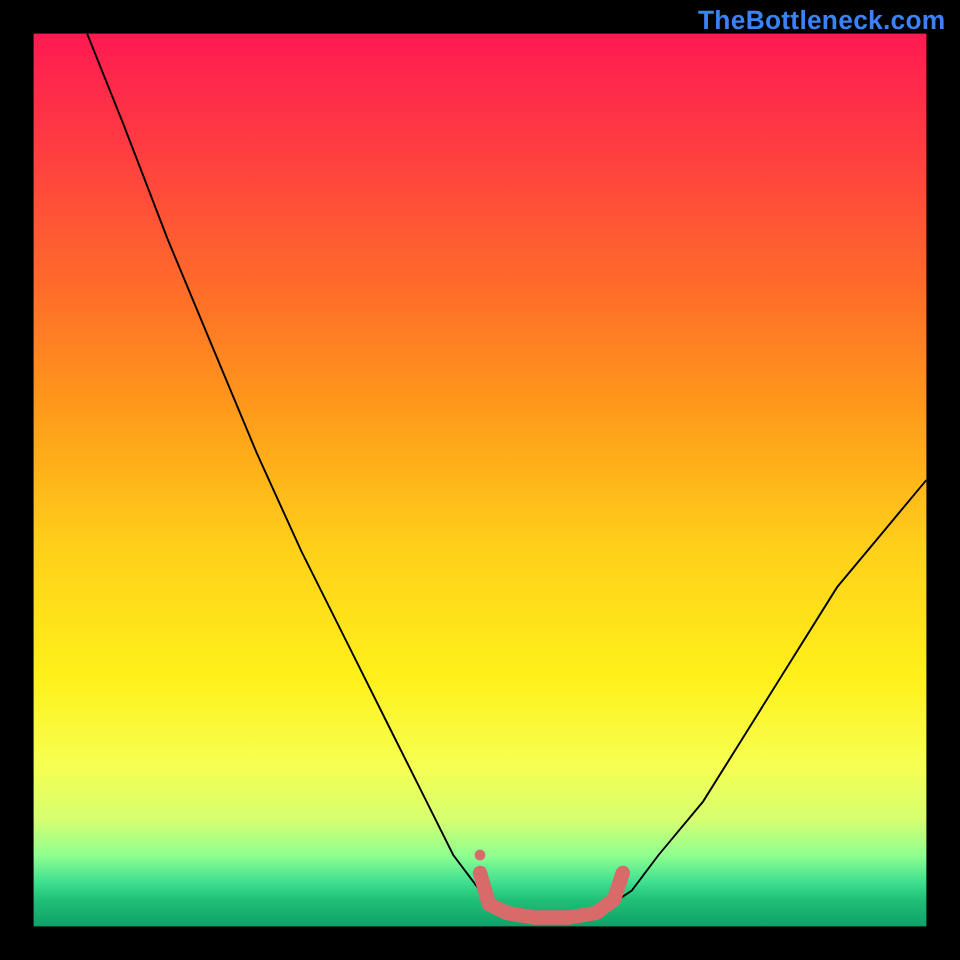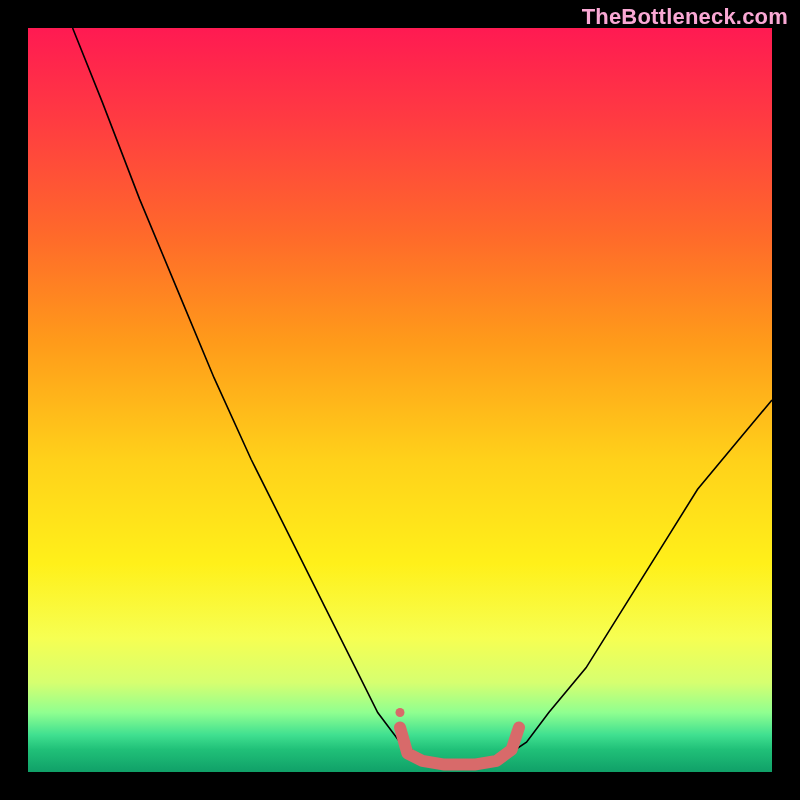--- a/index.html
+++ b/index.html
@@ -31,21 +31,21 @@
       #20c078 97%,
       #10a068 100%
     );
   }
   .watermark {
     position: absolute;
     top: 4px;
     right: 12px;
     font-size: 22px;
     font-weight: 600;
-    color: #f9a8d4;
+    color: #3b82f6;
     font-family: Arial, sans-serif;
     letter-spacing: 0.2px;
   }
   svg.plot {
     position: absolute;
     left: 28px;
     top: 28px;
     width: 744px;
     height: 744px;
     overflow: visible;

